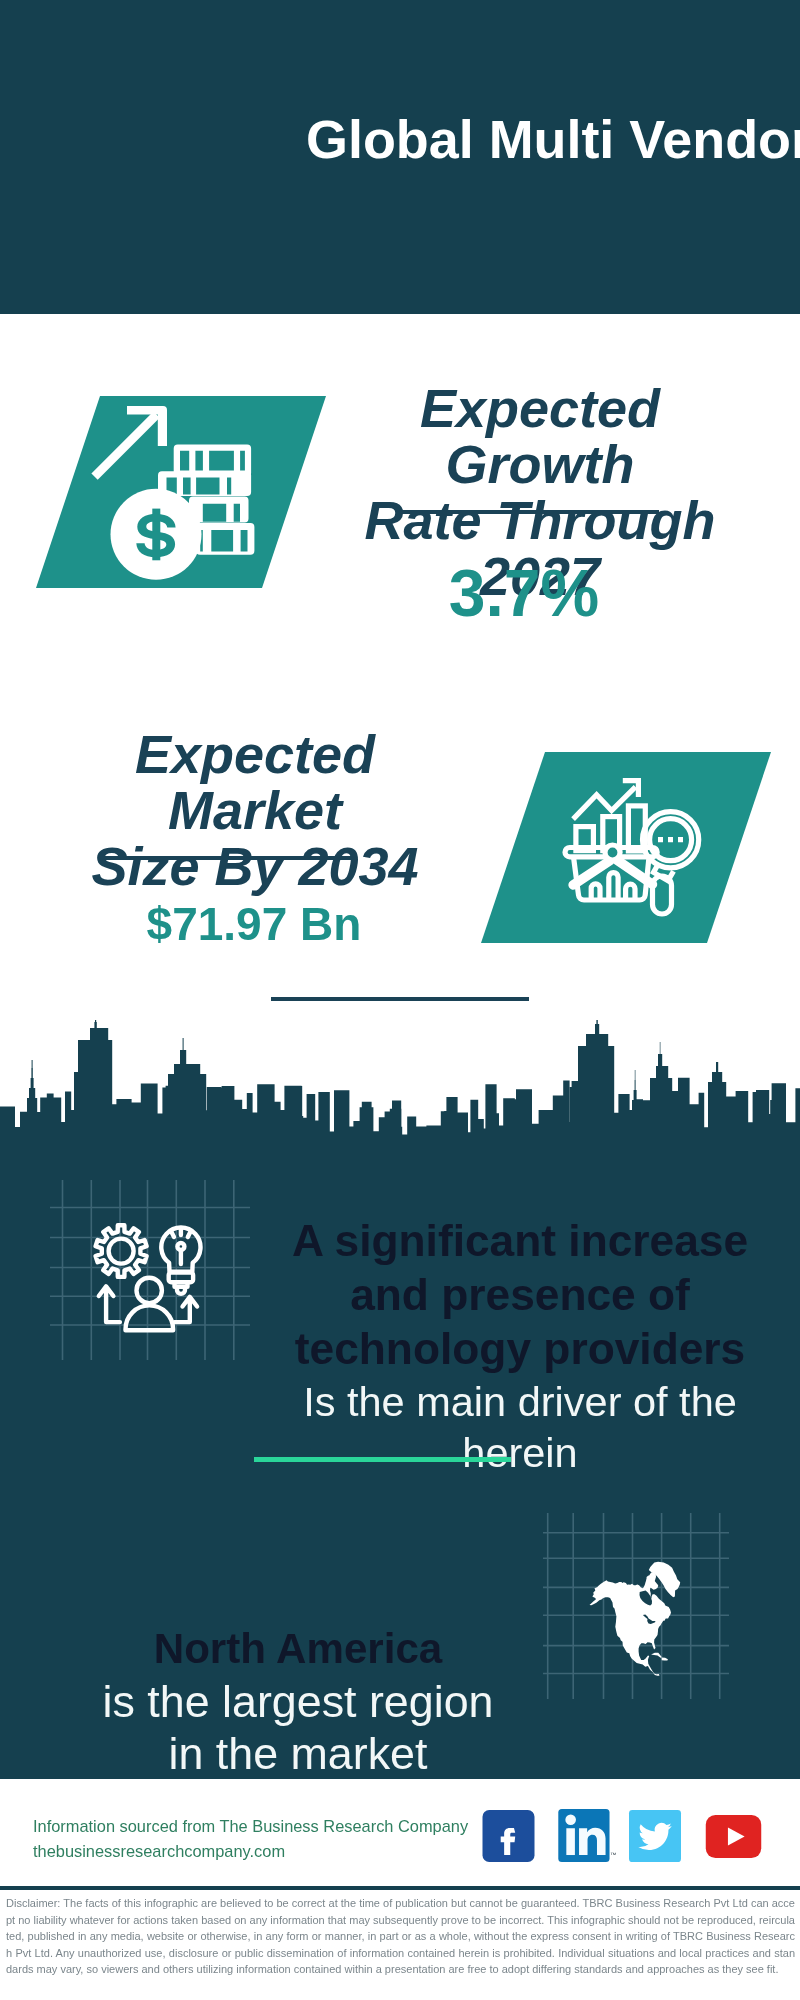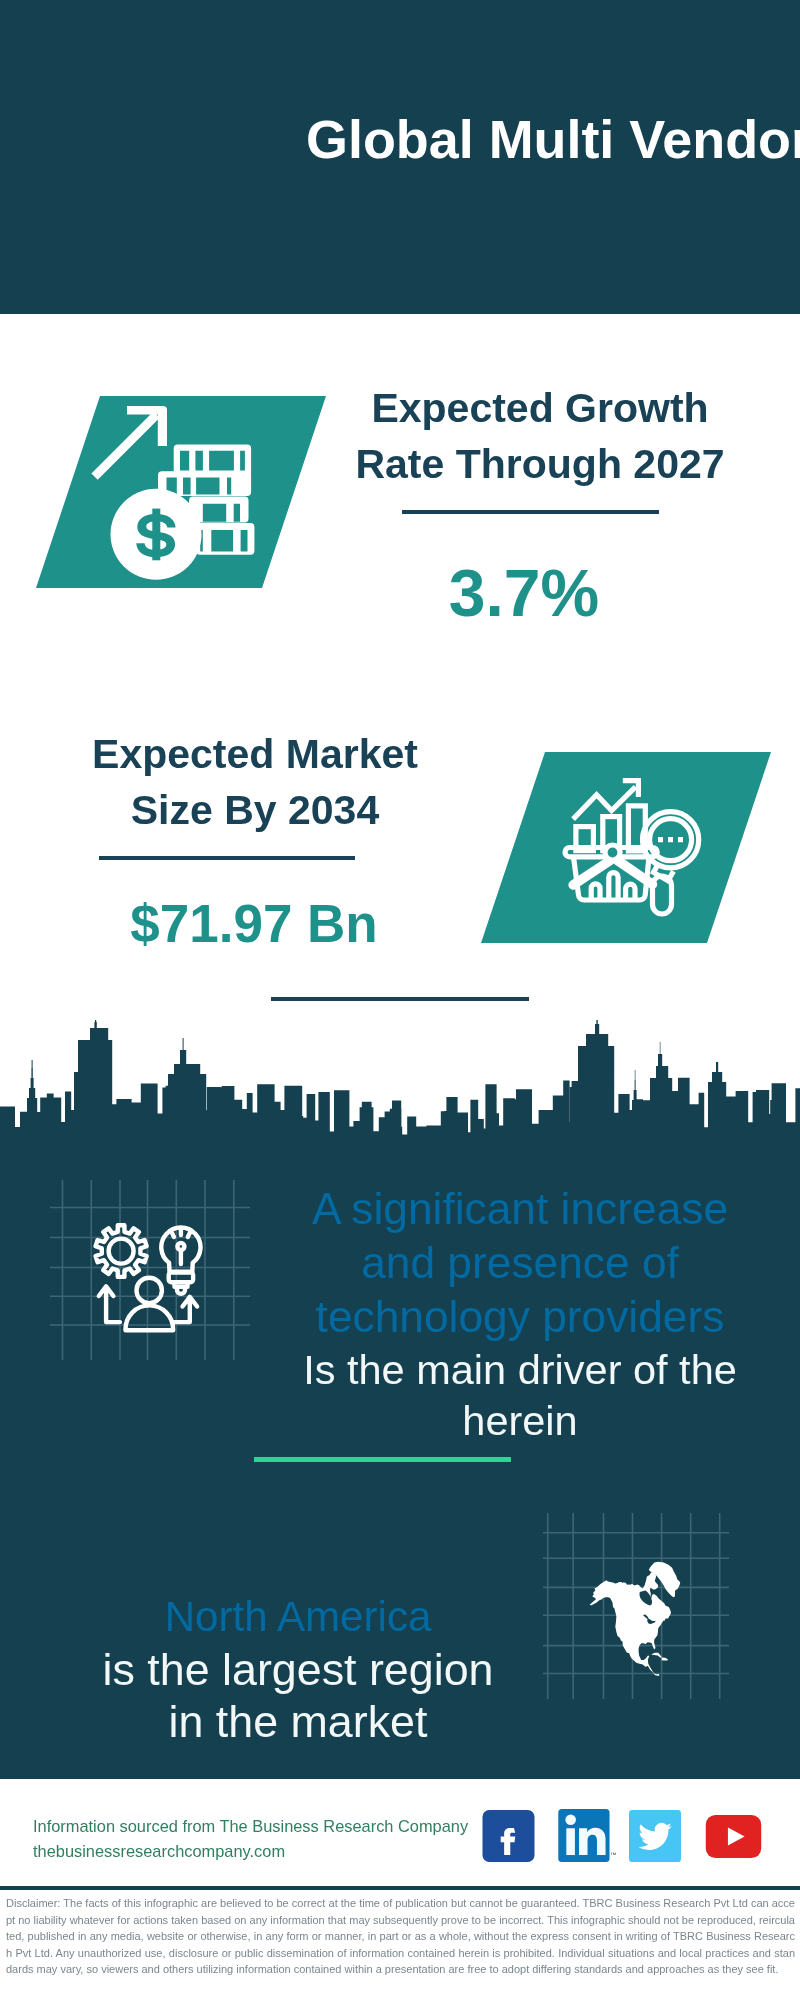--- a/index.html
+++ b/index.html
@@ -3,26 +3,26 @@
 <meta charset="utf-8">
 <style>
   html,body{margin:0;padding:0;}
   body{width:800px;height:2000px;background:#ffffff;font-family:"Liberation Sans",sans-serif;overflow:hidden;position:relative;}
   .page{width:800px;height:2000px;position:relative;}
   
   .header{position:absolute;left:0;top:0;width:800px;height:314px;background:#15404f;}
   .header h1{position:absolute;left:0;top:98px;width:800px;margin:12px;text-align:right;color:#ffffff;font-size:53.9px;font-weight:bold;line-height:59px;letter-spacing:0px;}
   
   .para{position:absolute;overflow:visible;}
-  .stat-head{position:absolute;color:#1a4256;font-size:41px;font-weight:bold;line-height:56px;text-align:center;}
+  .stat-head{position:absolute;color:#1a4256;font-size:54px;font-weight:bold;line-height:56px;text-align:center;font-style:italic;}
   .rule{position:absolute;background:#1a4256;height:4px;}
   
   .dark-sec{position:absolute;left:0;top:1140px;width:800px;height:639px;background:#15404f;}
   .skyline{position:absolute;left:0;top:1020px;width:800px;height:122px;display:block;}
-  .hl{color:#0369a1;font-weight:normal;}
+  .hl{color:#0f172a;font-weight:bold;margin-top:32px;}
   .wt{color:#f2f7f7;text-align:center;}
   .msg{position:absolute;text-align:center;}
   .greenrule{position:absolute;background:#2ad69a;height:4px;}
   .grid-bg line{stroke:#3d6575;stroke-width:1.6;}
   
   .footer{position:absolute;left:0;top:0;width:800px;height:1944px;}
   .src{position:absolute;left:33px;top:1814px;width:470px;color:#2f7f60;font-size:16.4px;line-height:25px;}
   .social{position:absolute;display:block;}
   .discl-rule{position:absolute;left:0;top:1886px;width:800px;height:4px;background:#15404f;}
   .discl{position:absolute;left:6px;top:1895px;width:789px;color:#7b868c;font-size:11px;line-height:16.6px;text-align:justify;word-break:break-all;}
@@ -61,21 +61,21 @@
     </div>
     <div class="rule" style="left:402px;top:510px;width:257px;"></div>
     <div class="bignum" style="left:324px;top:549px;width:400px;font-size:66px;line-height:89px;">3.7%</div>
   </div>
 
   <div>
     <div class="stat-head" style="left:55px;top:726px;width:400px;">
       <span>Expected Market</span><br><span>Size By 2034</span>
     </div>
     <div class="rule" style="left:99px;top:856px;width:256px;"></div>
-    <div class="bignum" style="left:54px;top:889px;width:400px;font-size:53px;line-height:70px;">$71.97 Bn</div>
+    <div class="bignum" style="left:54px;top:889px;width:400px;font-size:46px;line-height:70px;">$71.97 Bn</div>
     <svg class="para" style="left:481px;top:752px;width:290px;height:191px;" viewBox="0 0 290 191">
       <polygon points="64,0 290,0 226,191 0,191" fill="#1e918a"></polygon>
       <g fill="none" stroke="#ffffff" stroke-width="5.2" stroke-linecap="butt" stroke-linejoin="miter">
         <path d="M92.1,67.1 L115.6,42.7 L130.6,58.6 L154.5,34.8"></path>
         <path d="M141.8,28.6 H157.4 V45.1"></path>
         <rect x="94.9" y="74.6" width="17.5" height="24"></rect>
         <rect x="121.8" y="64.6" width="16.8" height="34"></rect>
         <rect x="147.4" y="53.9" width="16.9" height="45"></rect>
         <path d="M88.7,95.5 h82.8 a4.7,4.7 0 0 1 0,9.4 h-82.8 a4.7,4.7 0 0 1 0,-9.4 Z"></path>
         <path d="M92.5,104.9 L97.5,143 a5.5,5.5 0 0 0 5.5,5 h55.7 a5.5,5.5 0 0 0 5.5,-5 L168,104.9"></path>

